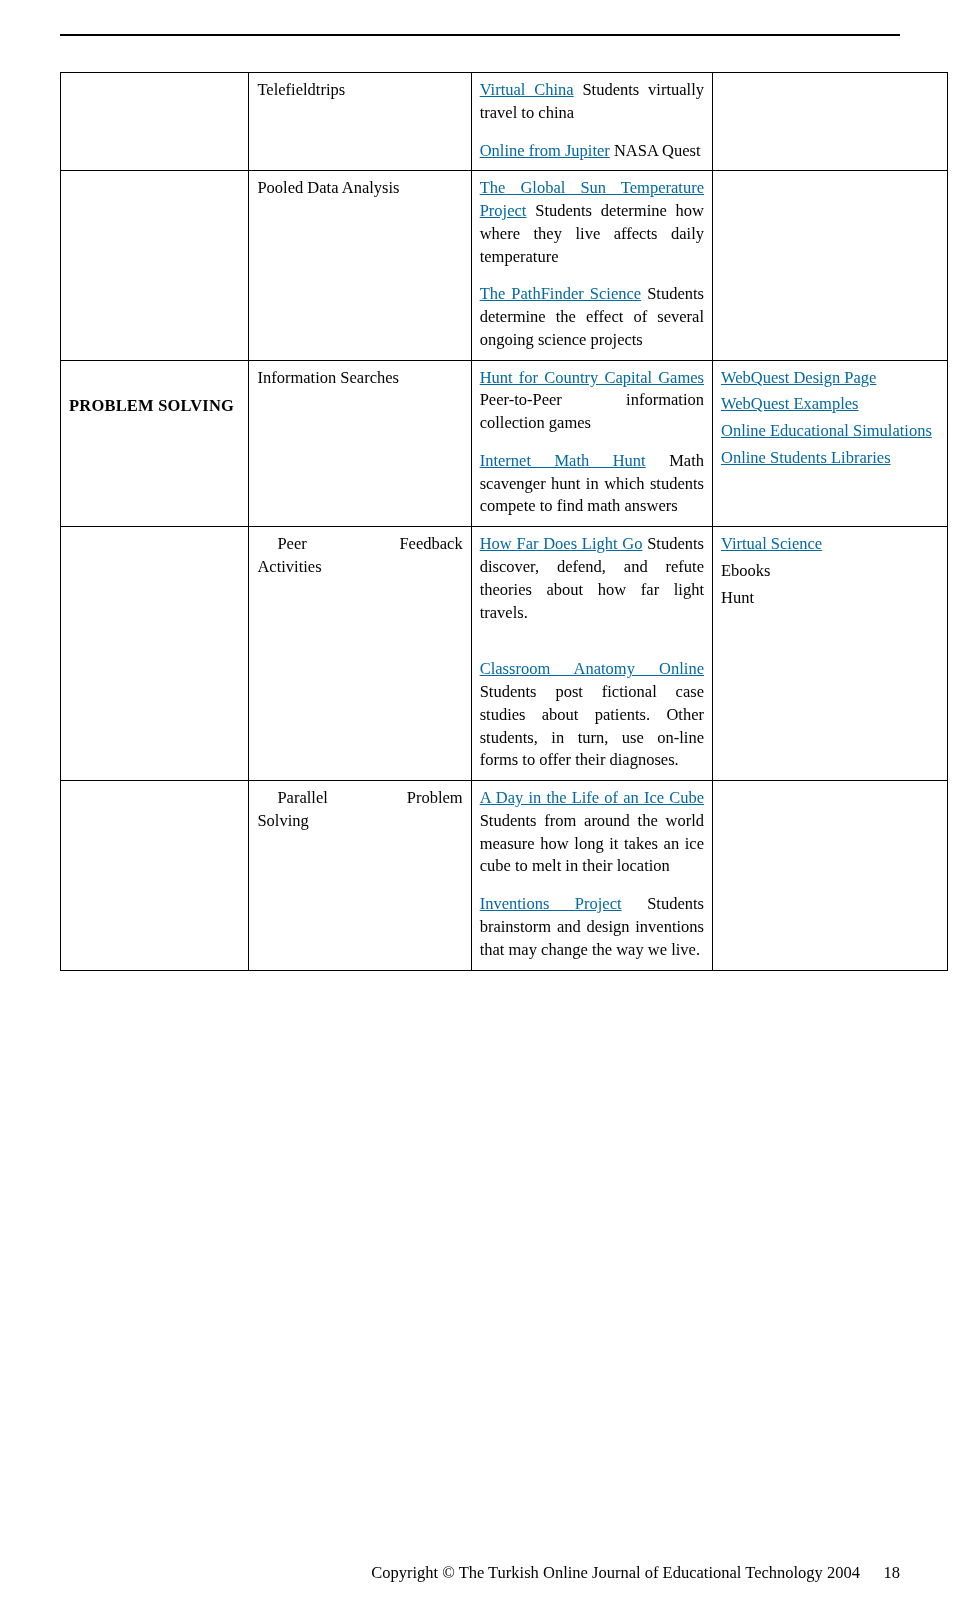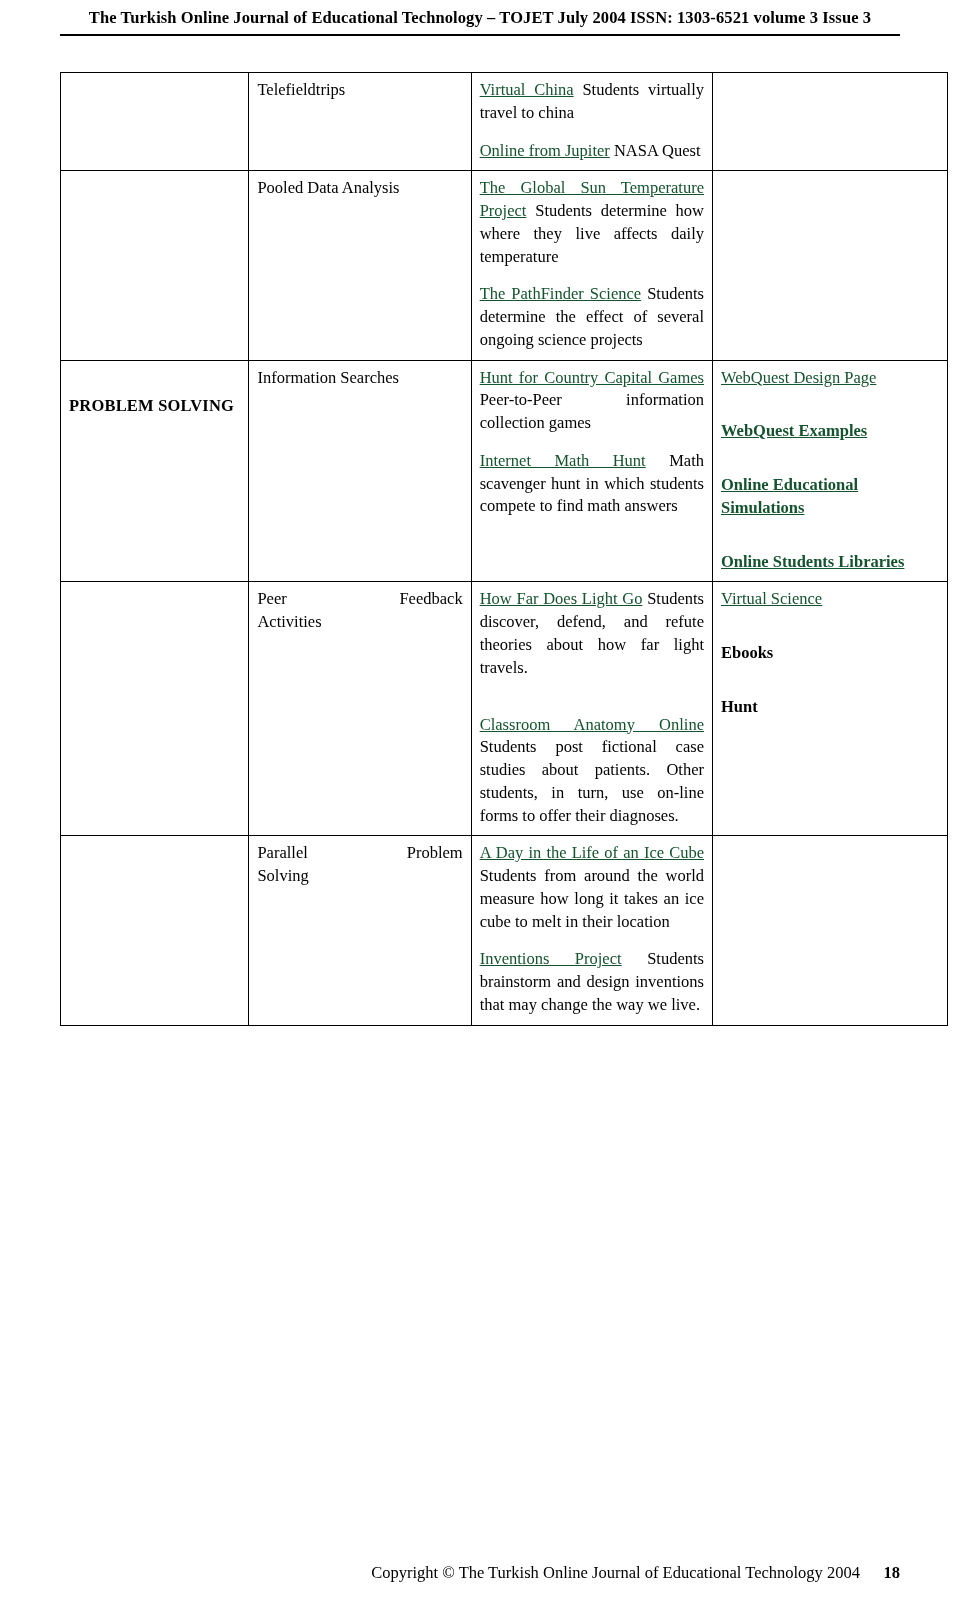--- a/index.html
+++ b/index.html
@@ -72,56 +72,56 @@
     font-weight: bold;
     font-size: 16.5px;
     letter-spacing: 0.2px;
     margin-top: 28px;
   }
   .jtext {
     text-align: justify;
     text-justify: inter-word;
   }
   .lk {
-    color: #14532d;
+    color: #0369a1;
     text-decoration: underline;
   }
   .para { margin: 0 0 0 0; }
   .para + .para { margin-top: 15px; }
   .strategy-split {
     display: flex;
     justify-content: space-between;
     gap: 4px;
+    margin-left: 20px;
   }
   .res-line { margin: 0; }
-  .res-line + .res-line { margin-top: 31px; font-weight: bold; }
+  .res-line + .res-line { margin-top: 4px; }
   .res-split {
     display: flex;
     justify-content: space-between;
     gap: 6px;
   }
   .footer {
     position: absolute;
     bottom: 28px;
     left: 60px;
     width: 840px;
     display: flex;
     justify-content: space-between;
     align-items: baseline;
     font-size: 16.5px;
   }
   .footer-center { flex: 1; text-align: right; }
-  .footer-page { width: 40px; text-align: right; font-weight: bold; }
+  .footer-page { width: 40px; text-align: right; font-weight: normal; }
 </style>
 </head>
 <body>
 
 <div class="page">
 
-  <div class="running-head">The Turkish Online Journal of Educational Technology – TOJET July 2004 ISSN: 1303-6521 volume 3 Issue 3</div>
   <div class="head-rule"></div>
 
   <div class="content">
     <table class="matrix">
       <colgroup>
         <col class="col-label">
         <col class="col-strategy">
         <col class="col-examples">
         <col class="col-resources">
       </colgroup>

